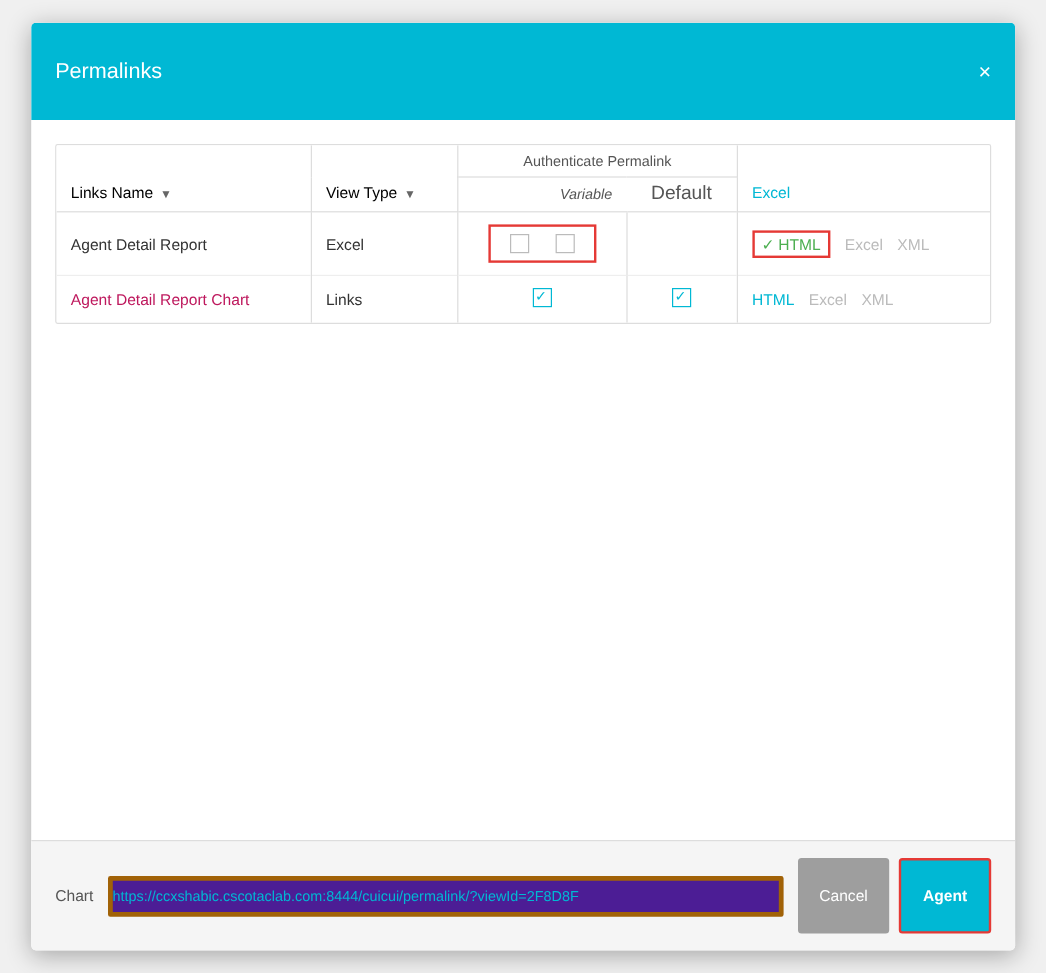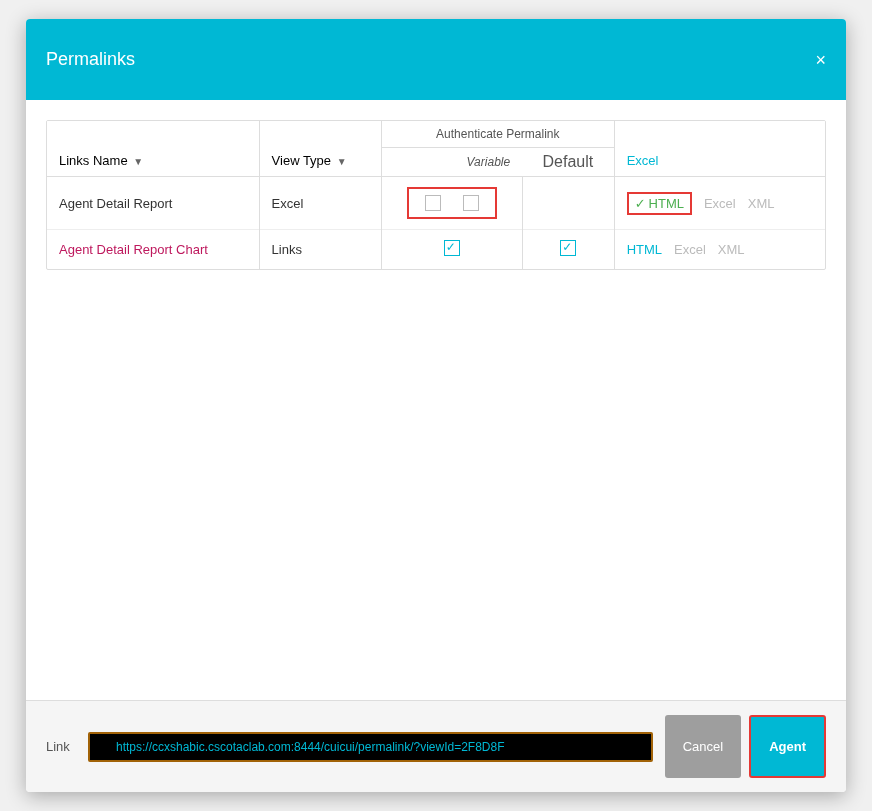--- a/index.html
+++ b/index.html
@@ -93,24 +93,24 @@
       align-items: center;
       gap: 12px;
     }
     .footer-label {
       color: #555;
       font-size: 13px;
       min-width: 30px;
     }
     .footer-link-box {
       flex: 1;
-      border: 2px solid #a16207;
+      border: 4px solid #a16207;
       border-radius: 2px;
-      padding: 6px 26px;
-      background: #000000;
+      padding: 6px 0;
+      background: #4c1d95;
       color: #00b8d4;
       font-size: 12px;
       overflow: hidden;
       text-overflow: ellipsis;
       white-space: nowrap;
     }
     .footer-buttons {
       display: flex;
       gap: 8px;
     }
@@ -235,20 +235,20 @@
                 <span class="link-inactive">XML</span>
               </div>
             </td>
           </tr>
         </tbody>
       </table>
     </div>
   </div>
 
   <div class="modal-footer">
-    <span class="footer-label">Link</span>
+    <span class="footer-label">Chart</span>
     <div class="footer-link-box">https://ccxshabic.cscotaclab.com:8444/cuicui/permalink/?viewId=2F8D8F</div>
     <div class="footer-buttons">
       <button class="btn-cancel">Cancel</button>
       <button class="btn-save">Agent</button>
     </div>
   </div>
 </div>
 
 </body></html>

